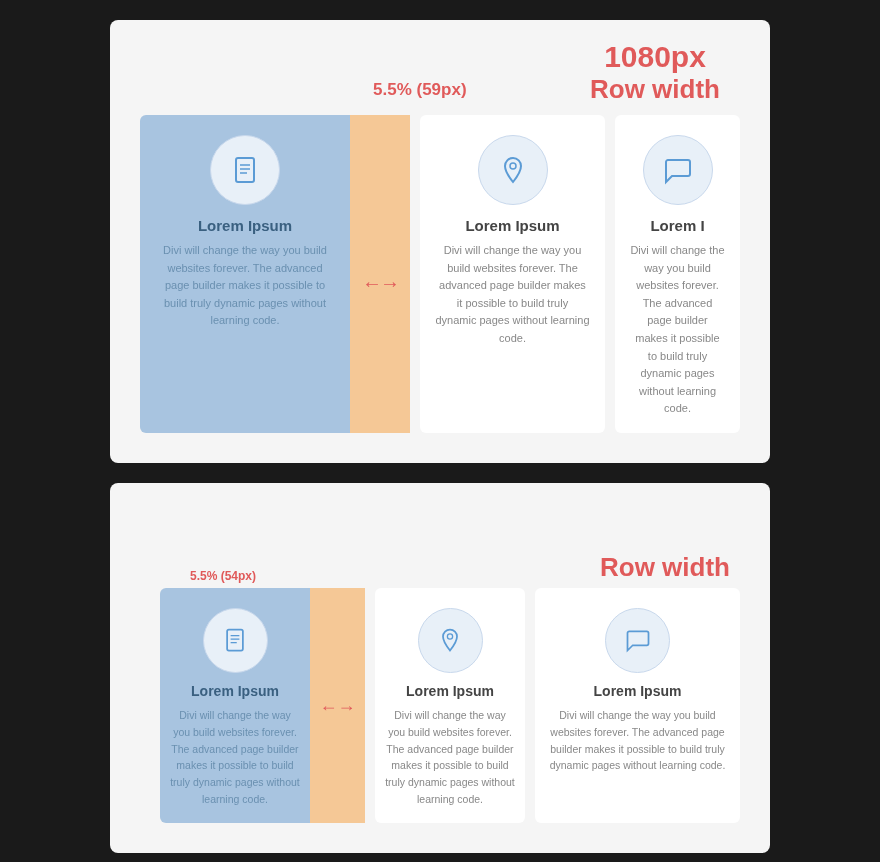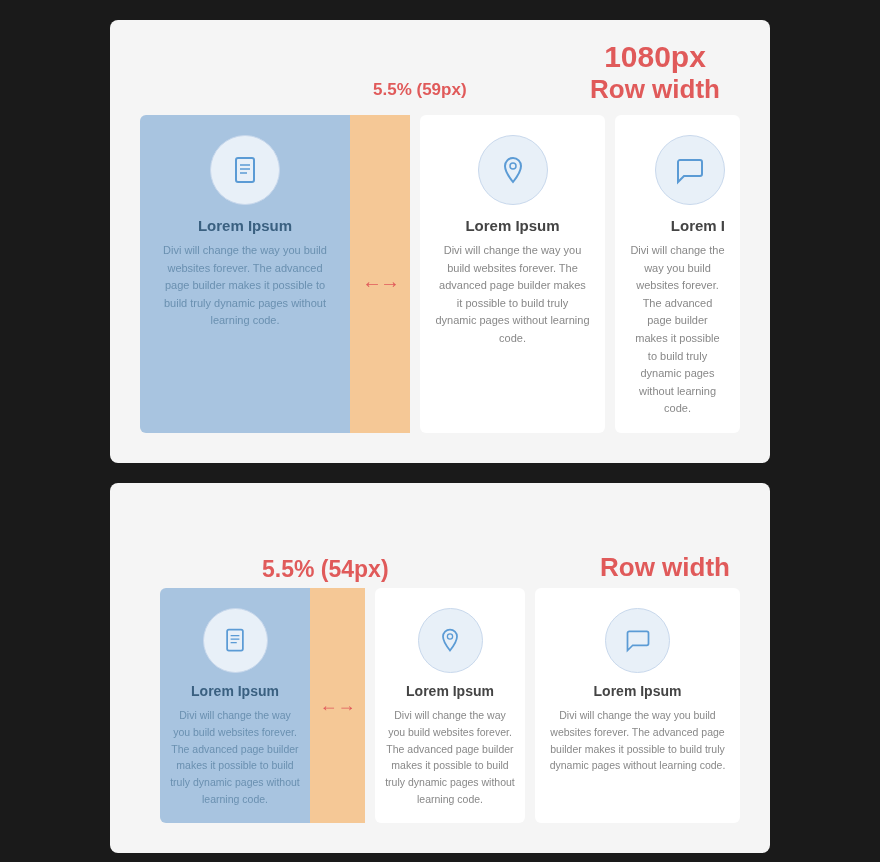--- a/index.html
+++ b/index.html
@@ -64,21 +64,21 @@
       width: 185px;
       flex-shrink: 0;
       align-items: center;
       margin-left: 10px;
     }
 
     .card-white-last {
       background: white;
       border-radius: 6px;
       flex: 1;
-      align-items: flex-end;
+      align-items: center;
       margin-left: 10px;
       overflow: hidden;
     }
 
     .icon-circle {
       width: 70px;
       height: 70px;
       border-radius: 50%;
       background: #e8f0f8;
       display: flex;
@@ -251,24 +251,24 @@
       display: flex;
       align-items: flex-end;
       justify-content: space-between;
       min-height: 80px;
       margin-bottom: 5px;
       padding: 0 10px;
     }
 
     .bottom-gutter-text {
       color: #e05a5a;
-      font-size: 23px;
+      font-size: 12px;
       font-weight: 600;
       margin-top: auto;
-      margin-left: 112px;
+      margin-left: 40px;
     }
 
     .bottom-rowwidth-block {
       text-align: center;
       color: #e05a5a;
     }
     .bottom-rowwidth-block .px {
       font-size: 30px;
       font-weight: 700;
     }

